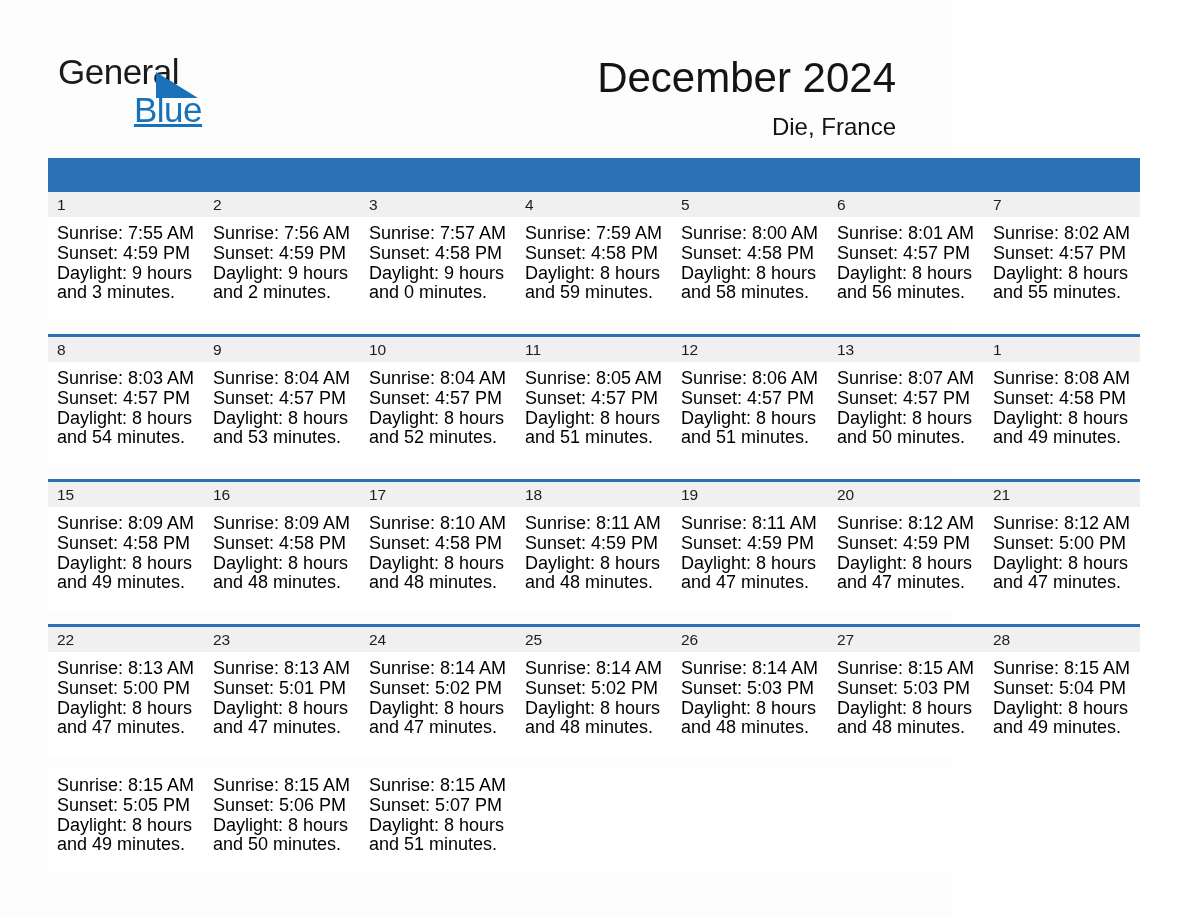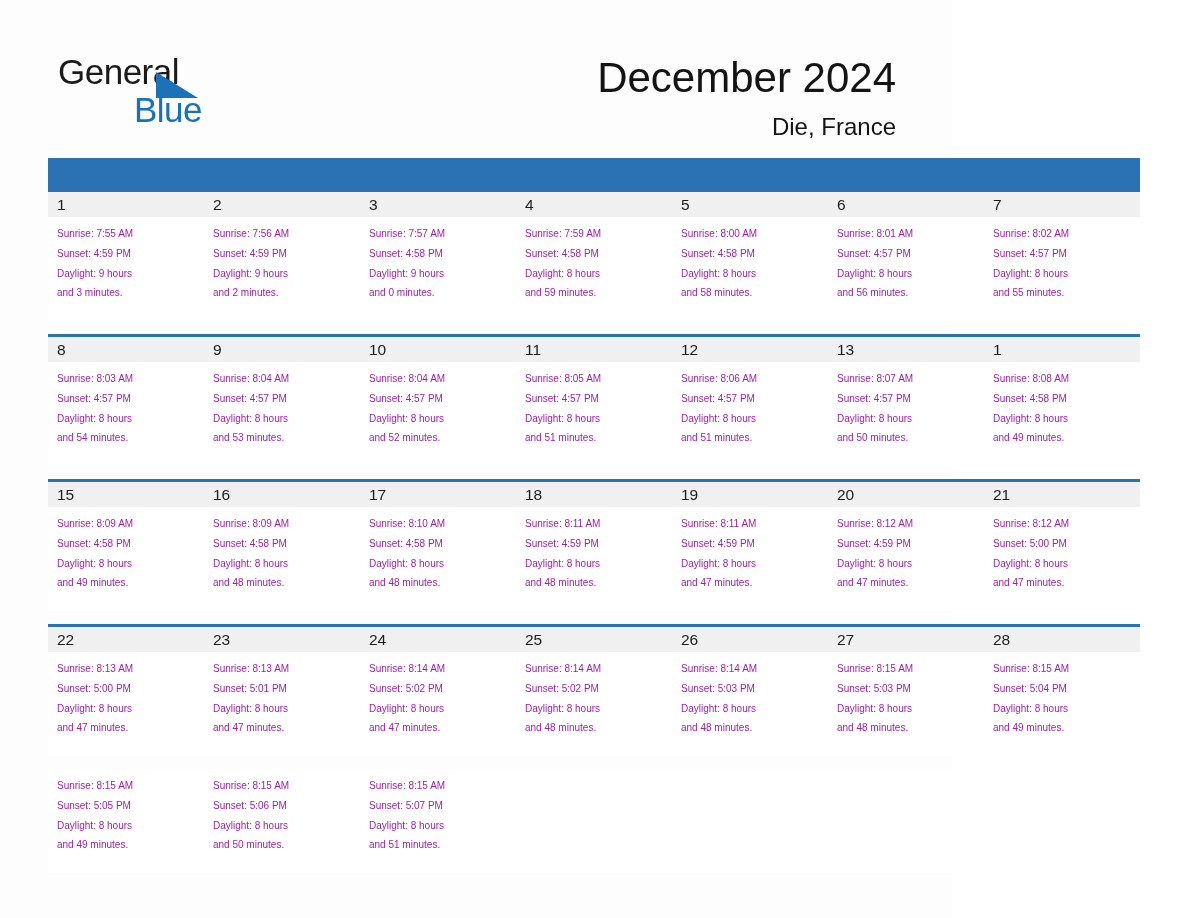--- a/index.html
+++ b/index.html
@@ -57,20 +57,21 @@
     border-top: 26px solid transparent;
   }
   .brand-blue {
     position: absolute;
     left: 76px;
     top: 38px;
     font-size: 35px;
     letter-spacing: -0.5px;
     color: #1672bb;
     line-height: 40px;
+    text-decoration: underline;
   }
   .title-block {
     position: absolute;
     right: 8px;
     top: 0;
     text-align: right;
     margin-top: 9px;
   }
   .cal-title {
     font-size: 42px;
@@ -139,23 +140,23 @@
   .week:first-of-type .date-cell { line-height: 27px; }
   .info-row {
     display: flex;
     background: #ffffff;
     height: 104px;
   }
   .info-cell {
     flex: 1 1 0;
     padding: 7px 9px 0 9px;
     box-sizing: border-box;
-    font-size: 10px;
+    font-size: 18px;
     line-height: 19.8px;
-    color: #a21caf;
+    color: #000000;
   }
   .info-cell .line {
     white-space: nowrap;
   }
   .info-cell.empty { }
 </style>
 </head>
 <body>
 
 <div class="page">

